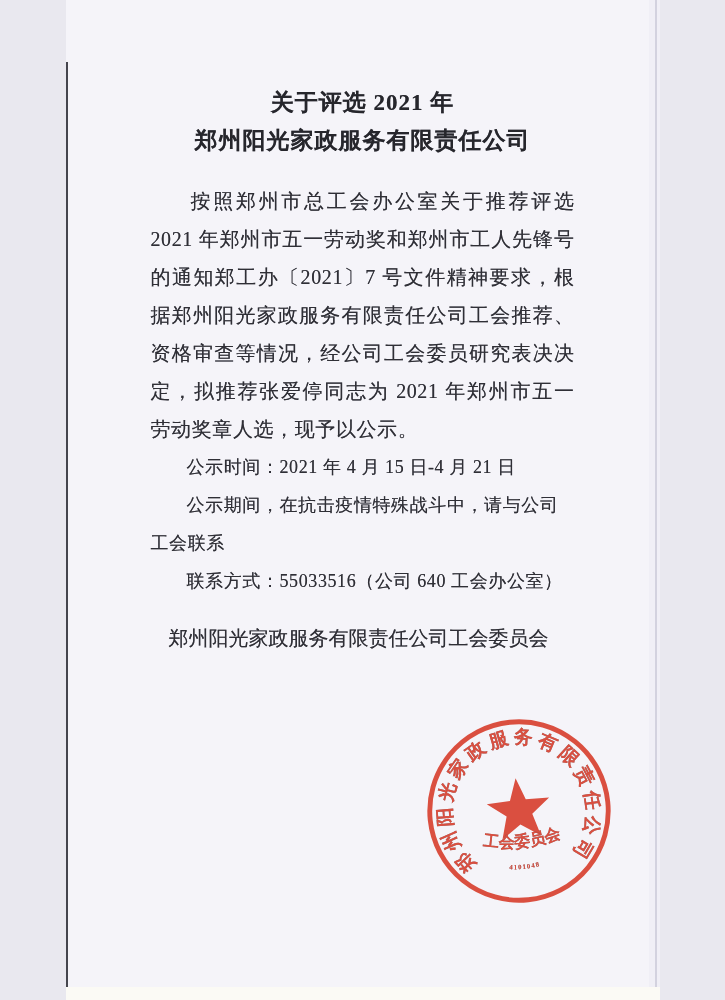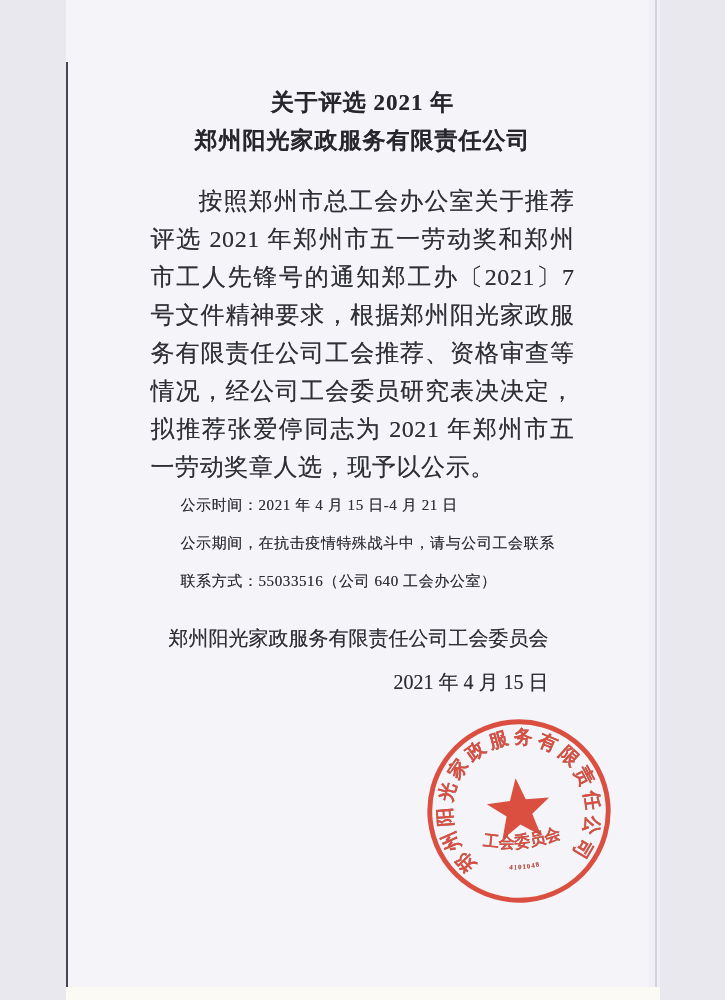--- a/index.html
+++ b/index.html
@@ -19,26 +19,26 @@
   .edge-right-line{position:absolute;right:3px;top:0;width:2px;height:100%;background:#d3d2df;}
   .edge-bottom{position:absolute;left:0;bottom:0;width:100%;height:13px;background:#fbfaf5;}
 
   .content{position:absolute;left:85px;right:85px;top:0;}
   .title{
     text-align:center;font-weight:bold;font-size:23px;line-height:38px;
     color:#26262c;letter-spacing:1px;
   }
   .title1{margin-top:84px;}
   .body-par{
-    margin:0;font-size:24px;line-height:38px;letter-spacing:0.6px;
+    margin:0;font-size:20px;line-height:38px;letter-spacing:0.6px;
     text-align:justify;text-justify:inter-ideograph;text-indent:2em;
   }
   .first-par{margin-top:22px;}
   .meta{
-    margin:0;font-size:15px;line-height:38px;letter-spacing:0.6px;text-indent:2em;
+    margin:0;font-size:18px;line-height:38px;letter-spacing:0.6px;text-indent:2em;
   }
   .sig-wrap{margin-top:16px;text-align:right;padding-right:26px;}
   .sig{display:inline-block;text-align:right;font-size:20px;line-height:44px;}
   .sig-org{display:block;}
   .sig-date{display:block;}
   
   .seal{
     position:absolute;left:356px;top:714px;width:194px;height:194px;
     opacity:0.88;mix-blend-mode:multiply;pointer-events:none;
   }
@@ -55,21 +55,20 @@
 
     <p class="body-par first-par">按照郑州市总工会办公室关于推荐评选 2021 年郑州市五一劳动奖和郑州市工人先锋号的通知郑工办〔2021〕7 号文件精神要求，根据郑州阳光家政服务有限责任公司工会推荐、资格审查等情况，经公司工会委员研究表决决定，拟推荐张爱停同志为 2021 年郑州市五一劳动奖章人选，现予以公示。</p>
 
     <p class="meta">公示时间：2021 年 4 月 15 日-4 月 21 日</p>
     <p class="meta">公示期间，在抗击疫情特殊战斗中，请与公司工会联系</p>
     <p class="meta">联系方式：55033516（公司 640 工会办公室）</p>
 
     <div class="sig-wrap">
       <span class="sig">
         <span class="sig-org">郑州阳光家政服务有限责任公司工会委员会</span>
-        <span class="sig-date">2021 年 4 月 15 日</span>
       </span>
     </div>
   </div>
 
   <svg class="seal" viewBox="0 0 200 200">
     <g transform="rotate(-6 100 100)">
       <circle cx="100" cy="100" r="92" fill="none" stroke-width="5" stroke="#e03a26"></circle>
       <path d="M100,66 L108.2,88.7 L132.3,89.5 L113.3,104.3 L120,127.5 L100,114 L80,127.5 L86.7,104.3 L67.7,89.5 L91.8,88.7 Z" fill="#e03a26"></path>
       <defs>
         <path id="ringPath" d="M100,170 A70,70 0 0,1 100,30 A70,70 0 0,1 100,170"></path>

